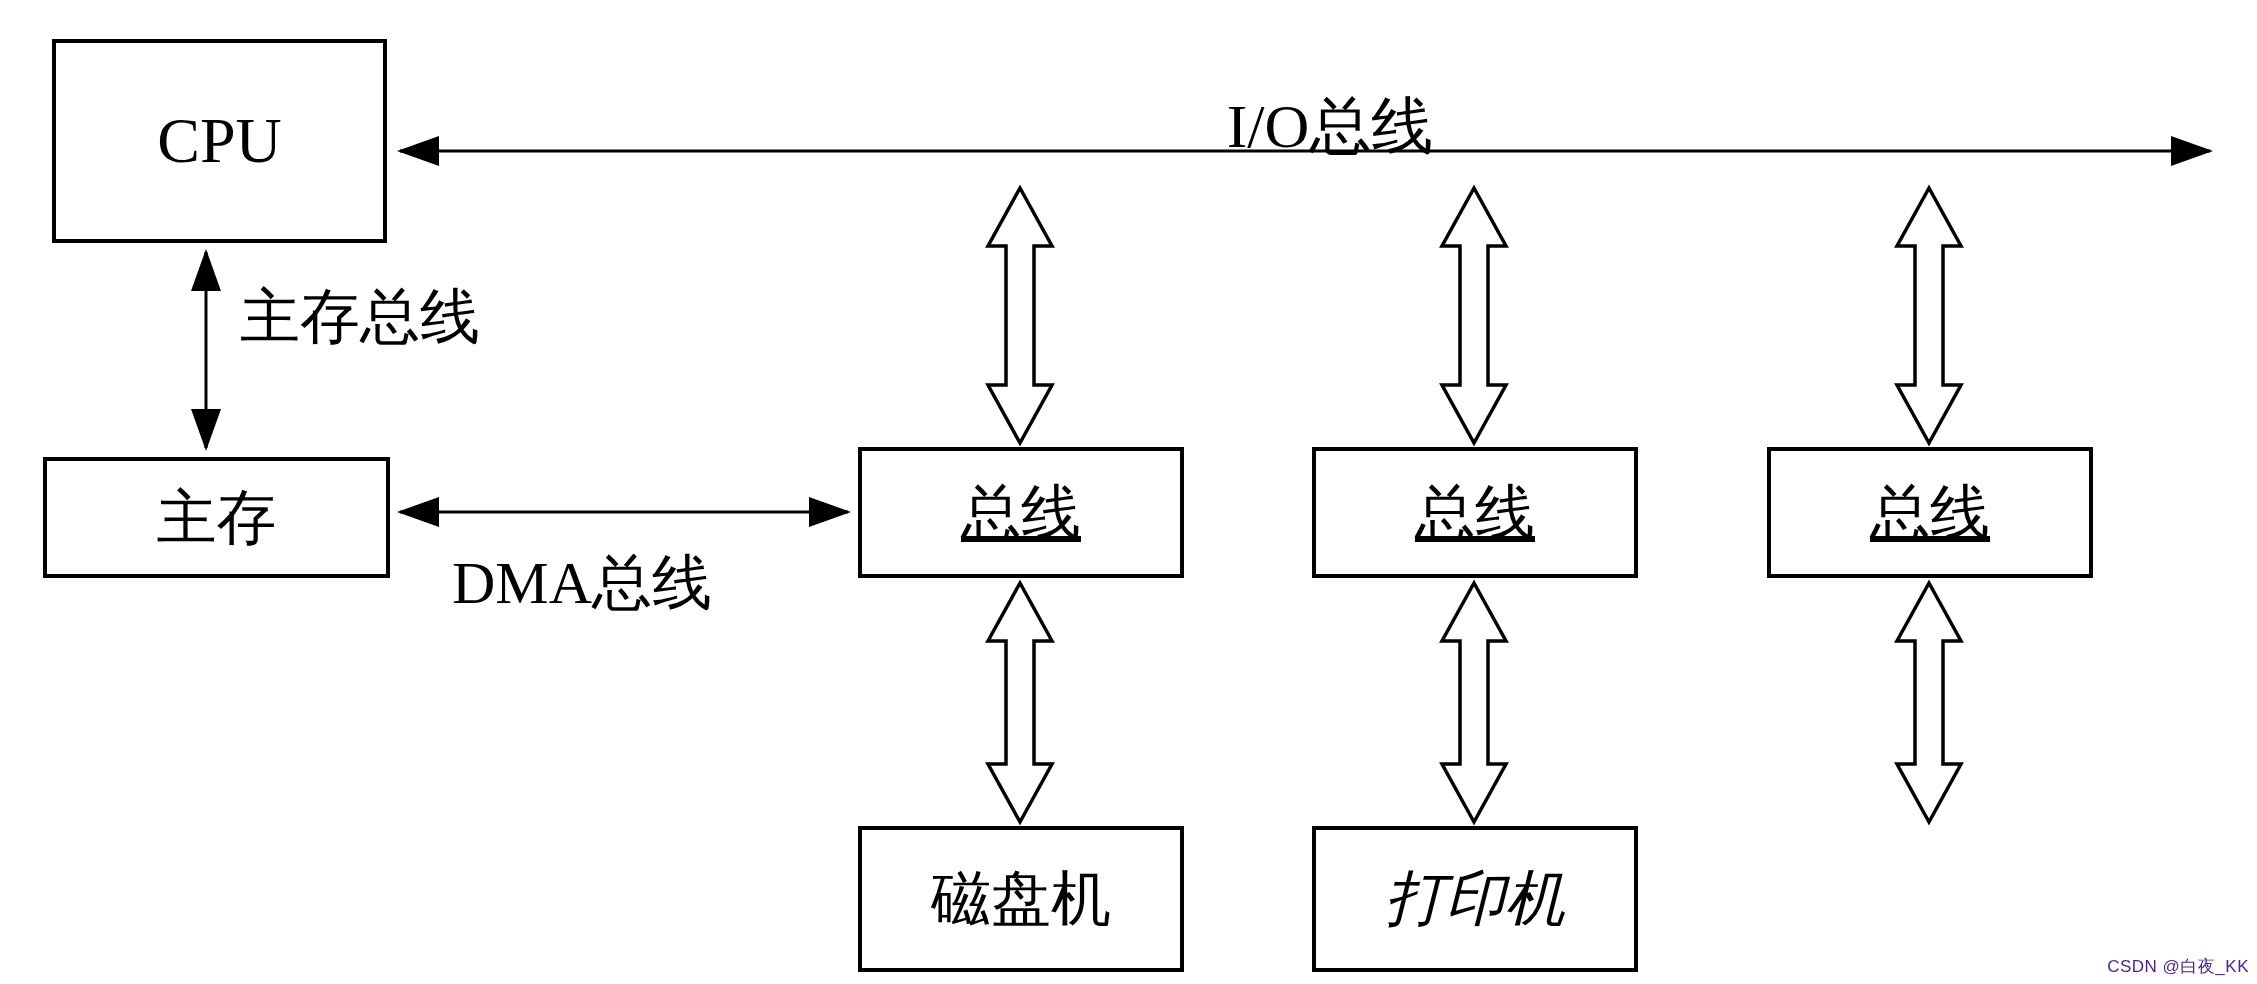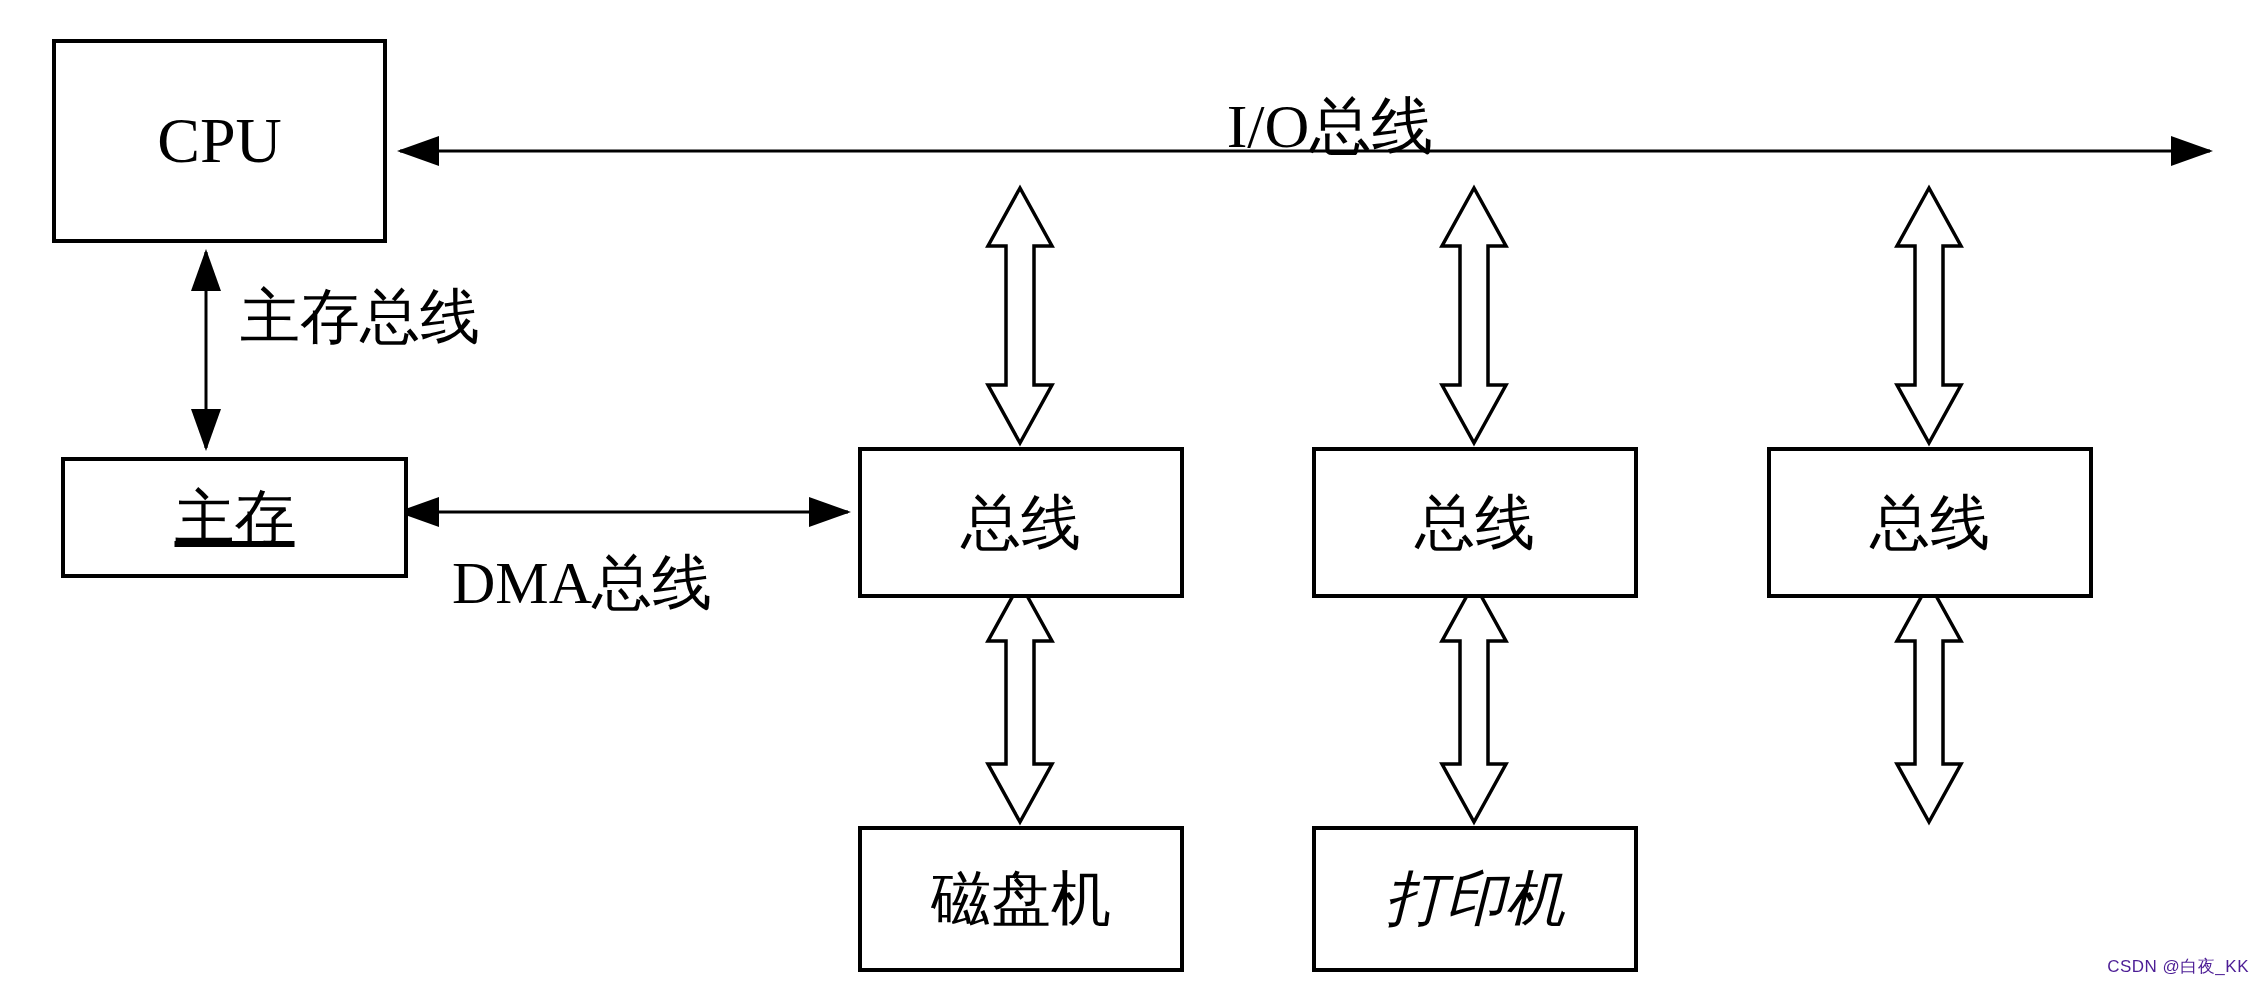--- a/index.html
+++ b/index.html
@@ -32,23 +32,23 @@
     justify-content: center;
     font-size: 60px;
     background: #ffffff;
     line-height: 1;
   }
   .cpu-box {
     left: 52px; top: 39px; width: 335px; height: 204px;
     font-size: 64px;
   }
   .main-memory-box {
-    left: 61px; top: 457px; width: 347px; height: 121px; text-decoration: underline;
+    left: 43px; top: 457px; width: 347px; height: 121px;
   }
-  .bus-box { top: 447px; width: 326px; height: 151px; }
+  .bus-box { top: 447px; width: 326px; height: 131px; text-decoration: underline; }
   .bus-box-1 { left: 858px; }
   .bus-box-2 { left: 1312px; }
   .bus-box-3 { left: 1767px; }
   .device-box { top: 826px; width: 326px; height: 146px; }
   .device-box-1 { left: 858px; }
   .device-box-2 { left: 1312px; font-style: italic; }
   .device-box-3 { left: 1767px; }
   .flow-label {
     position: absolute;
     font-size: 60px;

